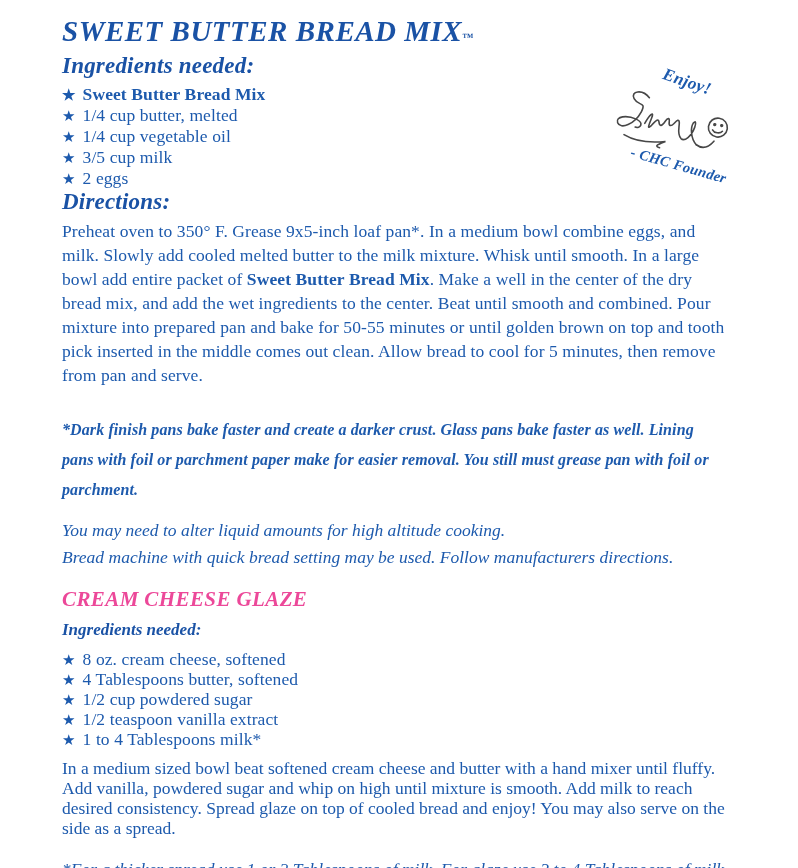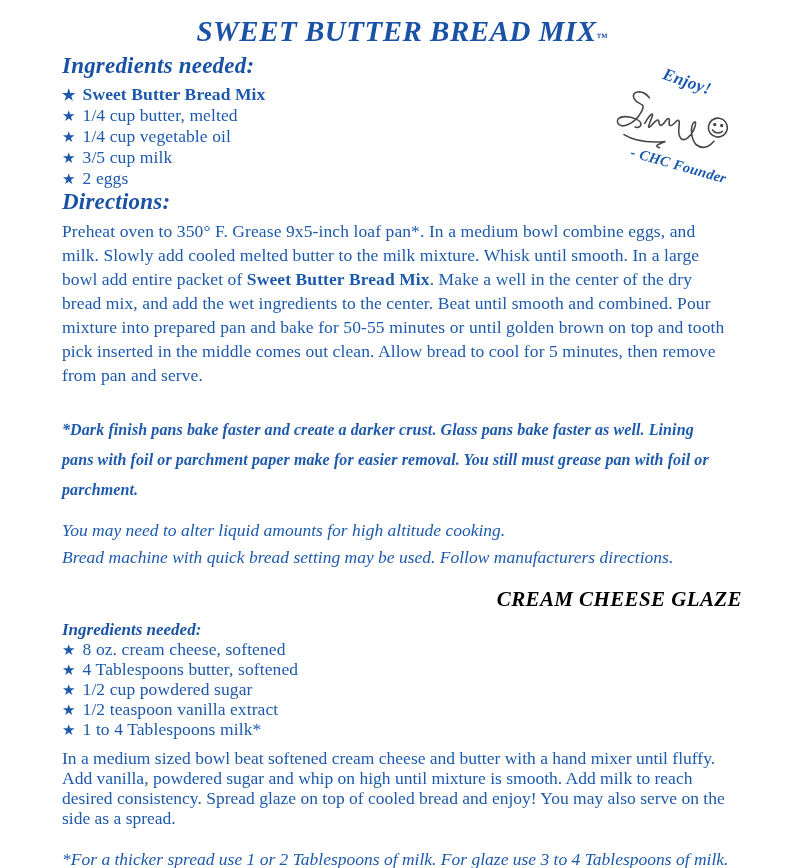--- a/index.html
+++ b/index.html
@@ -4,21 +4,21 @@
 <style>
   html,body{margin:0;padding:0;}
   body{
     width:798px;height:868px;overflow:hidden;background:#ffffff;
     font-family:"Liberation Serif","DejaVu Serif",serif;
     color:#1d5aad;position:relative;
   }
   .page{padding:15px 56px 0 62px;position:relative;}
 
   .title{
-    text-align:center;font-size:29px;font-weight:bold;font-style:italic;
+    font-size:29px;font-weight:bold;font-style:italic;
     color:#1a52a5;letter-spacing:.5px;line-height:32px;margin:0;
   }
   .tm{font-size:11px;font-weight:bold;font-style:normal;letter-spacing:0;}
 
   h2.sec{
     font-size:23px;font-weight:bold;font-style:italic;color:#1a52a5;
     margin:0;line-height:26px;letter-spacing:.2px;
   }
   .ing-head{margin-top:16px;}
   .dir-head{margin-top:18px;}
@@ -32,28 +32,28 @@
     margin:4px 8px 0 0;font-size:17.5px;line-height:24px;max-width:690px;
     letter-spacing:.1px;
   }
   p.note{
     margin:28px 16px 0 0;font-style:italic;font-size:16px;line-height:30px;
     max-width:690px;letter-spacing:.1px;font-weight:bold;
   }
   .alt-notes{margin-top:12px;font-style:italic;font-size:17.5px;line-height:27px;}
 
   .glaze-title{
-    text-align:right;font-size:21px;font-weight:bold;font-style:italic;
-    color:#000000;margin:16px 0 0 0;line-height:24px;letter-spacing:.4px;
+    text-align:left;font-size:21px;font-weight:bold;font-style:italic;
+    color:#ec4899;margin:16px 0 0 0;line-height:24px;letter-spacing:.4px;
   }
   .glaze-ing-head{
     font-size:17px;font-weight:bold;font-style:italic;color:#1a52a5;
     margin:9px 0 0 0;line-height:20px;
   }
-  ul.stars.tight{margin-top:0;}
+  ul.stars.tight{margin-top:10px;}
   ul.stars.tight li{line-height:19px;}
   p.glaze-body{margin:8px 0 0 0;font-size:17.5px;line-height:20px;max-width:700px;}
   p.final-note{
     margin:20px 0 0 0;font-style:italic;font-size:17.5px;line-height:22px;
     max-width:700px;
   }
 
   
   .sig-block{position:absolute;top:72px;right:40px;width:160px;text-align:center;}
   .enjoy{

